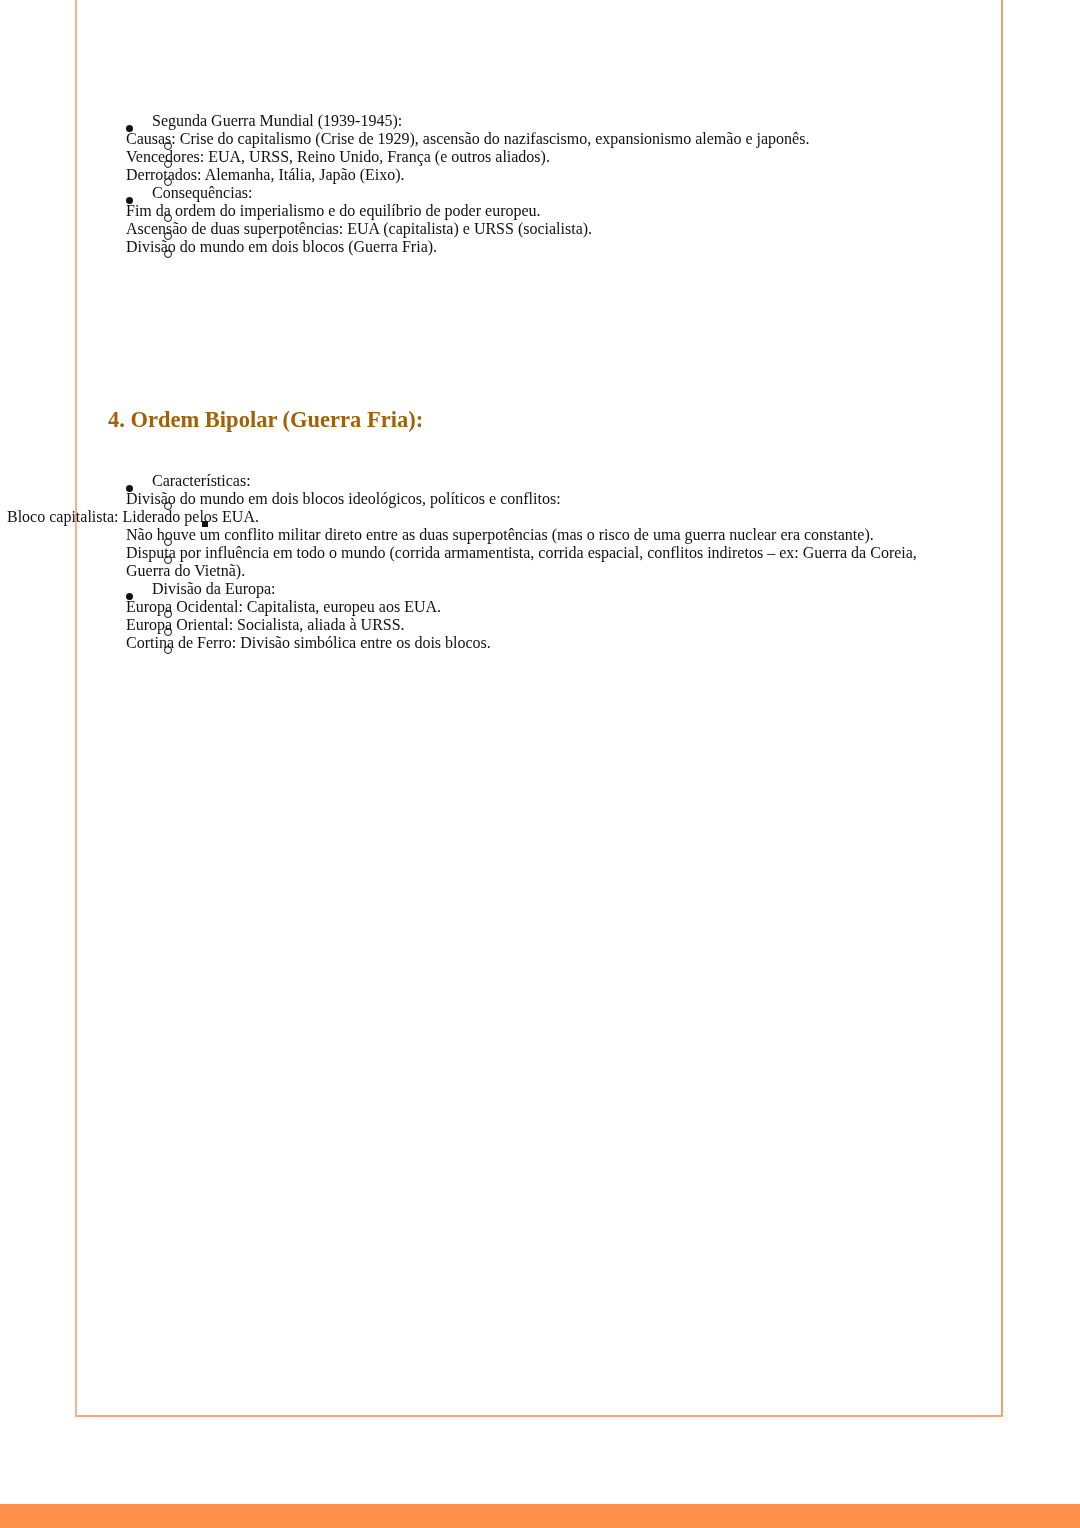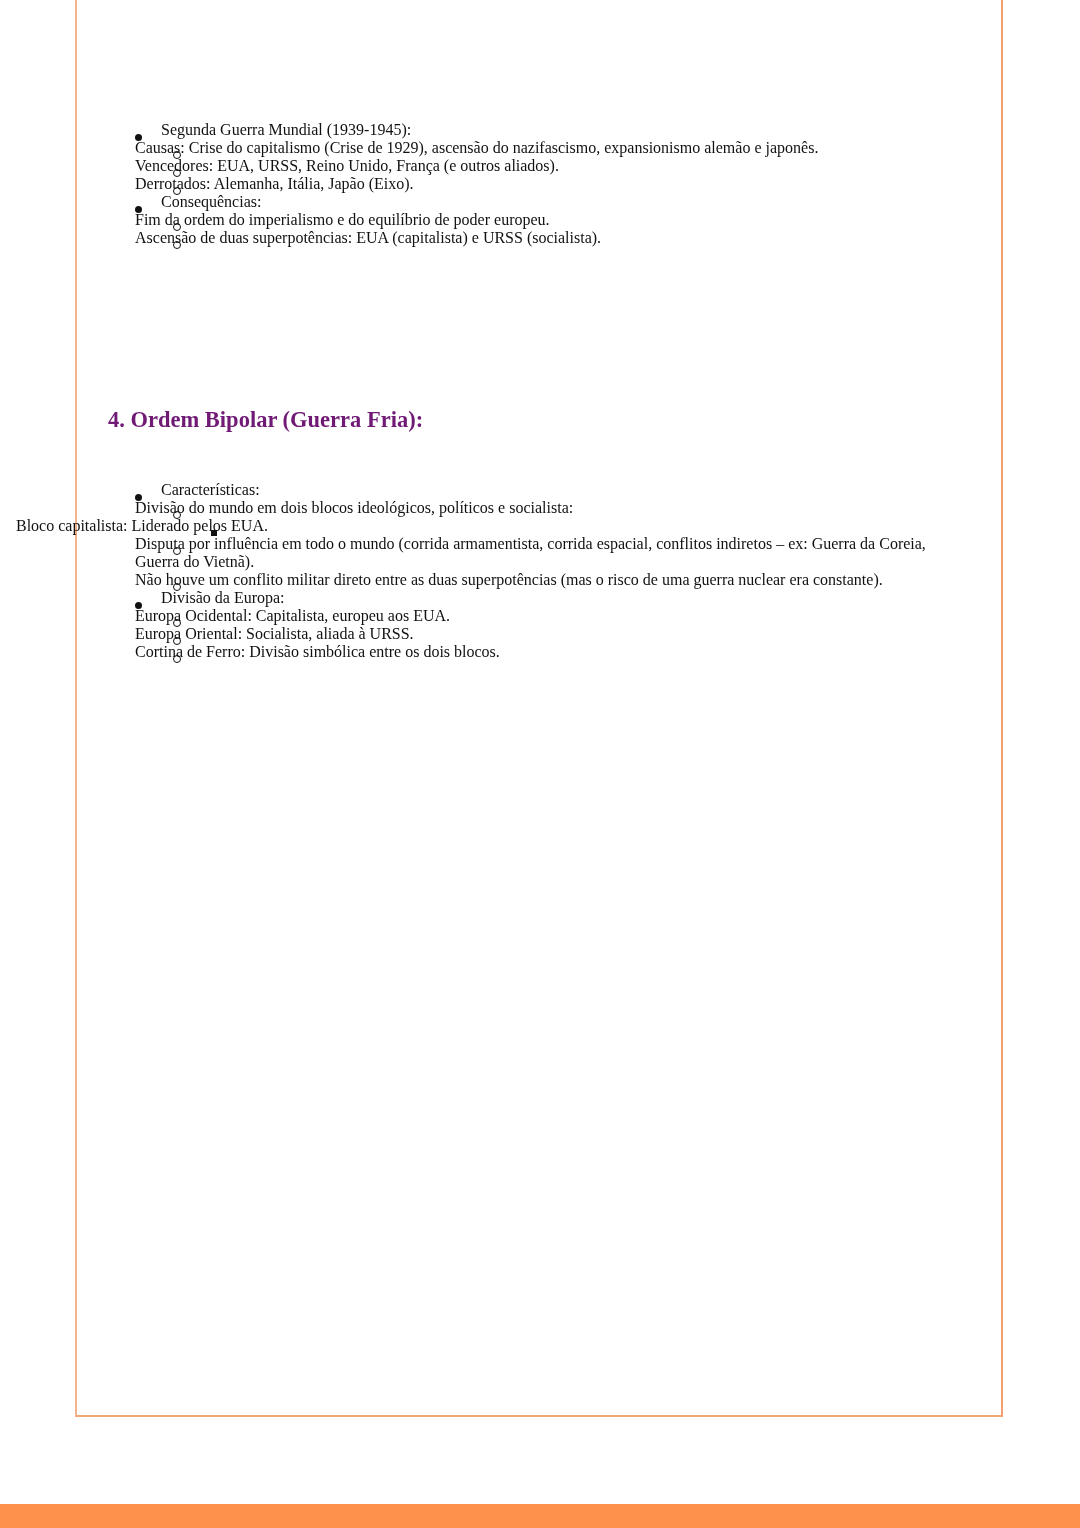--- a/index.html
+++ b/index.html
@@ -29,21 +29,21 @@
     .footer-bar {
       position: absolute;
       left: 0;
       top: 1504px;
       width: 1080px;
       height: 24px;
       background: #fe914b;
     }
     ul {
       list-style: none;
-      margin: 16px;
+      margin: 7px;
       padding: 0;
     }
     li {
       position: relative;
     }
     .l1 {
       padding-left: 145px;
       width: 840px;
     }
     .l2 {
@@ -83,21 +83,21 @@
       background: #111111;
       margin-top: 2px;
     }
     .heading {
       position: absolute;
       left: 108px;
       top: 405px;
       font-size: 22.5px;
       font-weight: bold;
       line-height: 30px;
-      color: #701a75;
+      color: #a16207;
     }
     .block1 { position: absolute; top: 105px; left: 0; }
     .block2 { position: absolute; top: 465px; left: 0; }
   </style>
 </head>
 <body>
 
 <div class="frame"></div>
 
 <div class="block1">
@@ -137,56 +137,62 @@
           <span class="circle"></span>
         </span>
       <span>Fim da ordem do imperialismo e do equilíbrio de poder europeu.</span>
     </li>
     <li class="l2">
       <span class="marker">
           <span class="circle"></span>
         </span>
       <span>Ascensão de duas superpotências: EUA (capitalista) e URSS (socialista).</span>
     </li>
+    <li class="l2">
+      <span class="marker">
+          <span class="circle"></span>
+        </span>
+      <span>Divisão do mundo em dois blocos (Guerra Fria).</span>
+    </li>
   </ul>
 </div>
 
 <div class="heading">4. Ordem Bipolar (Guerra Fria):</div>
 
 <div class="block2">
   <ul>
     <li class="l1">
       <span class="marker">
           <span class="dot"></span>
         </span>
       <span>Características:</span>
     </li>
     <li class="l2">
       <span class="marker">
           <span class="circle"></span>
         </span>
-      <span>Divisão do mundo em dois blocos ideológicos, políticos e socialista:</span>
+      <span>Divisão do mundo em dois blocos ideológicos, políticos e conflitos:</span>
     </li>
     <li class="l3">
       <span class="marker">
           <span class="square"></span>
         </span>
       <span>Bloco capitalista: Liderado pelos EUA.</span>
     </li>
     <li class="l2">
       <span class="marker">
           <span class="circle"></span>
         </span>
+      <span>Não houve um conflito militar direto entre as duas superpotências (mas o risco de uma guerra nuclear era constante).</span>
+    </li>
+    <li class="l2">
+      <span class="marker">
+          <span class="circle"></span>
+        </span>
       <span>Disputa por influência em todo o mundo (corrida armamentista, corrida espacial, conflitos indiretos – ex: Guerra da Coreia, Guerra do Vietnã).</span>
-    </li>
-    <li class="l2">
-      <span class="marker">
-          <span class="circle"></span>
-        </span>
-      <span>Não houve um conflito militar direto entre as duas superpotências (mas o risco de uma guerra nuclear era constante).</span>
     </li>
     <li class="l1">
       <span class="marker">
           <span class="dot"></span>
         </span>
       <span>Divisão da Europa:</span>
     </li>
     <li class="l2">
       <span class="marker">
           <span class="circle"></span>

